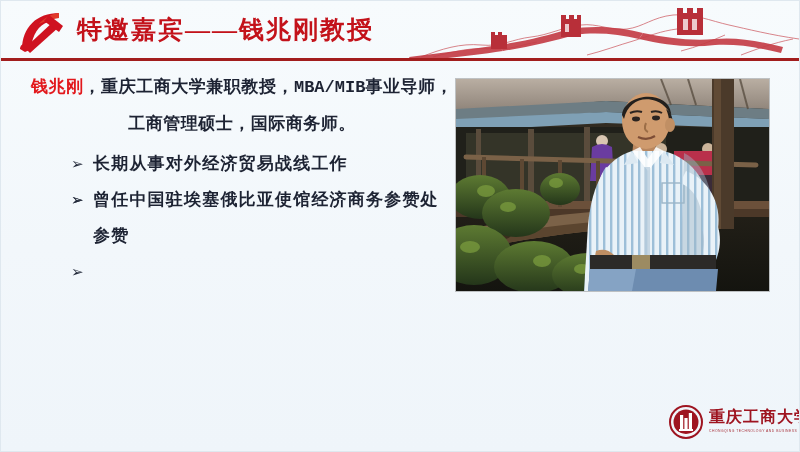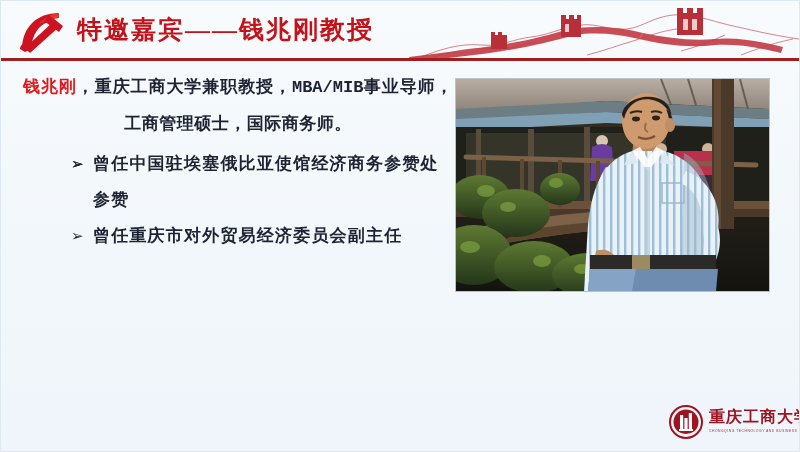--- a/index.html
+++ b/index.html
@@ -65,21 +65,21 @@
     left: 22px; top: 68px;
     width: 430px;
   }
   .lead {
     font-family: "Liberation Serif", "DejaVu Serif", serif;
     font-size: 17px;
     font-weight: bold;
     color: #1d2333;
     line-height: 36px;
     letter-spacing: 0.5px;
-    margin: 0 0 2px 0;
+    margin: 0 0 2px 8px;
     text-align: justify;
     text-align-last: center;
   }
   .lead .name {
     color: #e2181c;
   }
   .lead .latin {
     font-family: "Liberation Mono", "DejaVu Sans Mono", monospace;
     font-weight: bold;
     letter-spacing: 0px;
@@ -222,31 +222,31 @@
     <div id="header-rule"></div>
   </div>
 
   <div id="text-col">
 
     <p class="lead"><span class="name">钱兆刚</span><span>，重庆工商大学兼职教授，</span><span class="latin">MBA/MIB</span><span>事业导师，工商管理硕士，国际商务师。</span></p>
 
     <ul id="bullets">
       <li>
         <span class="marker">➢</span>
+        <span>长期从事对外经济贸易战线工作</span>
       </li>
       <li>
         <span class="marker">➢</span>
       </li>
       <li>
         <span class="marker">➢</span>
         <span>曾任中国驻埃塞俄比亚使馆经济商务参赞处参赞</span>
       </li>
       <li>
         <span class="marker">➢</span>
-        <span>曾任重庆市对外贸易经济委员会副主任</span>
       </li>
     </ul>
   </div>
 
   <div id="photo">
     <svg viewBox="0 0 313 212" width="313" height="212">
       <defs>
         <linearGradient id="roofG" x1="0" y1="0" x2="0" y2="1">
           <stop offset="0%" stop-color="#b9aea2"></stop>
           <stop offset="100%" stop-color="#8c8177"></stop>

